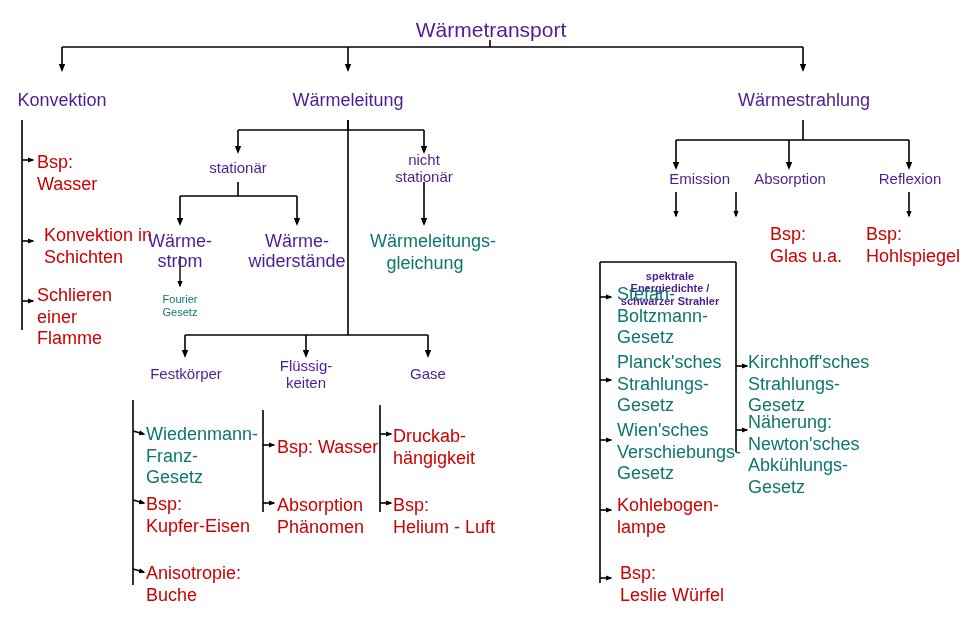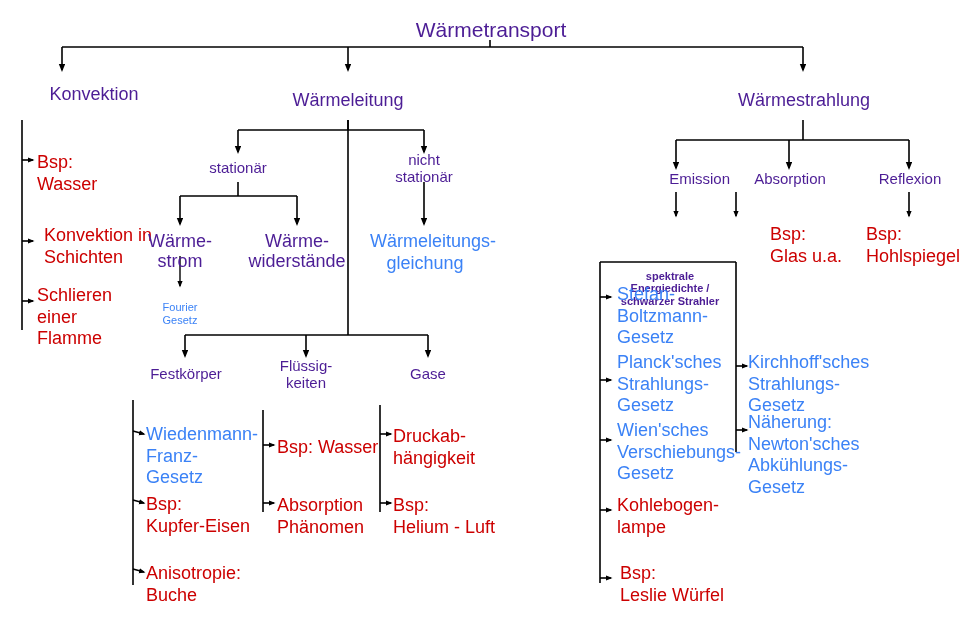--- a/index.html
+++ b/index.html
@@ -24,21 +24,21 @@
   }
   .leaf {
     position: absolute;
     color: #cc0000;
     text-align: left;
     line-height: 1.2;
     white-space: pre-line;
   }
   .blue {
     position: absolute;
-    color: #3b82f6;
+    color: #0f766e;
     text-align: left;
     line-height: 1.2;
     white-space: pre-line;
   }
   .blue.center { text-align: center; }
   .title {
     font-size: 21px;
   }
   .lvl1 {
     font-size: 18px;
@@ -140,39 +140,39 @@
     <path d="M736,192 L736,216" stroke="#000" stroke-width="1.6" fill="none" marker-end="url(#ahs)"></path>
     <path d="M736,262 L736,452" stroke="#000" stroke-width="1.6" fill="none"></path>
     <path d="M736,366 L747,366" stroke="#000" stroke-width="1.6" fill="none" marker-end="url(#ahs)"></path>
     <path d="M736,430 L747,430" stroke="#000" stroke-width="1.6" fill="none" marker-end="url(#ahs)"></path>
 
     <path d="M909,192 L909,216" stroke="#000" stroke-width="1.6" fill="none" marker-end="url(#ahs)"></path>
   </svg>
 
   <div class="node title" style="left:386px; top:18px; width:210px;">Wärmetransport</div>
 
-  <div class="node lvl1" style="left:0px; top:84px; width:124px;margin-left:32px;">Konvektion</div>
+  <div class="node lvl1" style="left:0px; top:90px; width:124px;">Konvektion</div>
   <div class="node lvl1" style="left:260px; top:90px; width:176px;">Wärmeleitung</div>
   <div class="node lvl1" style="left:704px; top:90px; width:200px;">Wärmestrahlung</div>
 
   <div class="leaf lvl3" style="left:37px; top:152px; width:120px;">Bsp:
 Wasser</div>
   <div class="leaf lvl3" style="left:37px; top:225px; width:130px;margin-left:7px;">Konvektion in
 Schichten</div>
   <div class="leaf lvl3" style="left:37px; top:285px; width:120px;">Schlieren
 einer
 Flamme</div>
 
   <div class="node lvl2" style="left:183px; top:160px; width:110px;">stationär</div>
   <div class="node lvl2" style="left:374px; top:152px; width:100px;">nicht
 stationär</div>
 
   <div class="node lvl3" style="left:134px; top:231px; width:92px;">Wärme-
 strom</div>
-  <div class="blue center small" style="left:140px; top:293px; width:80px;margin-top:8px;">Fourier
+  <div class="blue center small" style="left:140px; top:293px; width:80px;">Fourier
 Gesetz</div>
   <div class="node lvl3" style="left:242px; top:231px; width:110px;">Wärme-
 widerstände</div>
   <div class="blue center lvl3" style="left:370px; top:231px; width:110px;">Wärmeleitungs-
 gleichung</div>
 
   <div class="node lvl2" style="left:130px; top:366px; width:112px;">Festkörper</div>
   <div class="node lvl2" style="left:260px; top:358px; width:92px;">Flüssig-
 keiten</div>
   <div class="node lvl2" style="left:390px; top:366px; width:76px;">Gase</div>

